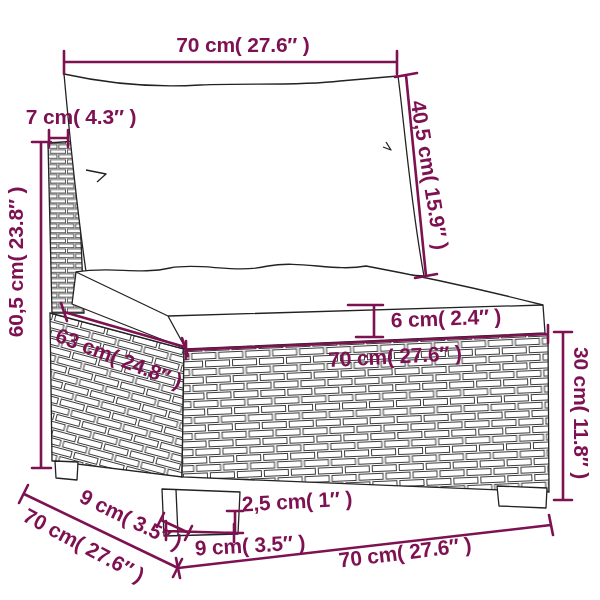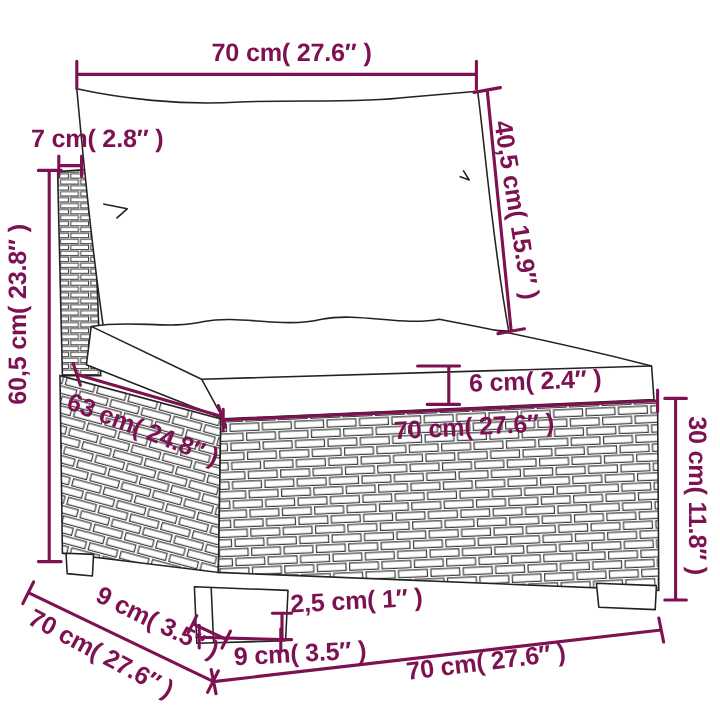--- a/index.html
+++ b/index.html
@@ -76,21 +76,21 @@
       <path d="M227,511 L243,511 M235,511 L235,533 M227,533 L243,533"></path>
       <path d="M166,521 L166,540 M166,531 L234,533 M234,524 L234,542"></path>
       <path d="M164,513 L157,527 M161,520 L189,533 M192,526 L185,540"></path>
       <path d="M28,485 L19,503 M24,494 L178,568 M182,559 L173,577"></path>
       <path d="M176,558 L180,578 M178,568 L551,525 M549,515 L553,535"></path>
     </g>
   </svg>
 
   <div class="dim" style="left:243px;top:44px;--r:0deg">70 cm( 27.6″ )</div>
   <div class="dim" style="left:430px;top:175px;--r:81deg">40,5 cm( 15.9″ )</div>
-  <div class="dim" style="left:81px;top:116px;--r:0deg">7 cm( 2.8″ )</div>
+  <div class="dim" style="left:81px;top:116px;--r:0deg">7 cm( 4.3″ )</div>
   <div class="dim" style="left:15px;top:262px;--r:-90deg">60,5 cm( 23.8″ )</div>
   <div class="dim" style="left:119px;top:358px;--r:21deg">63 cm( 24.8″ )</div>
   <div class="dim" style="left:446px;top:318px;--r:-2deg">6 cm( 2.4″ )</div>
   <div class="dim" style="left:395px;top:356px;--r:-3deg">70 cm( 27.6″ )</div>
   <div class="dim" style="left:581px;top:413px;--r:90deg">30 cm( 11.8″ )</div>
   <div class="dim" style="left:297px;top:501px;--r:-3deg">2,5 cm( 1″ )</div>
   <div class="dim" style="left:250px;top:545px;--r:-3deg">9 cm( 3.5″ )</div>
   <div class="dim" style="left:131px;top:519px;--r:26deg">9 cm( 3.5″ )</div>
   <div class="dim" style="left:84px;top:545px;--r:28deg">70 cm( 27.6″ )</div>
   <div class="dim" style="left:405px;top:552px;--r:-7deg">70 cm( 27.6″ )</div>

